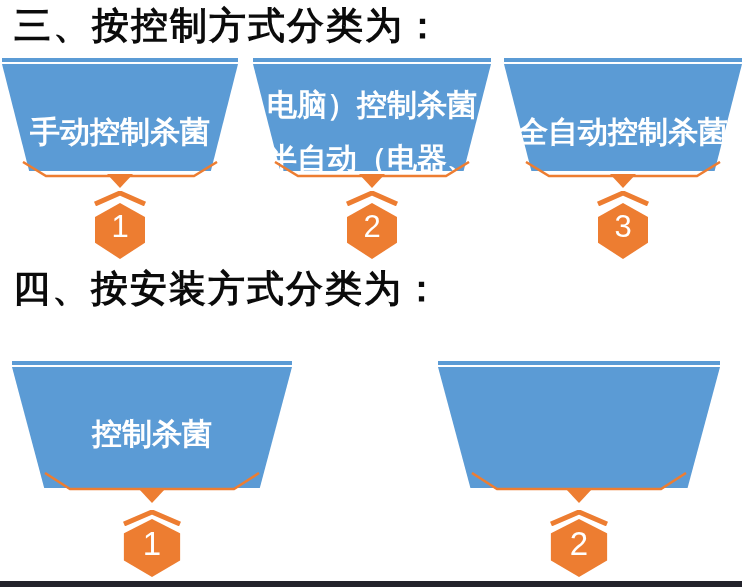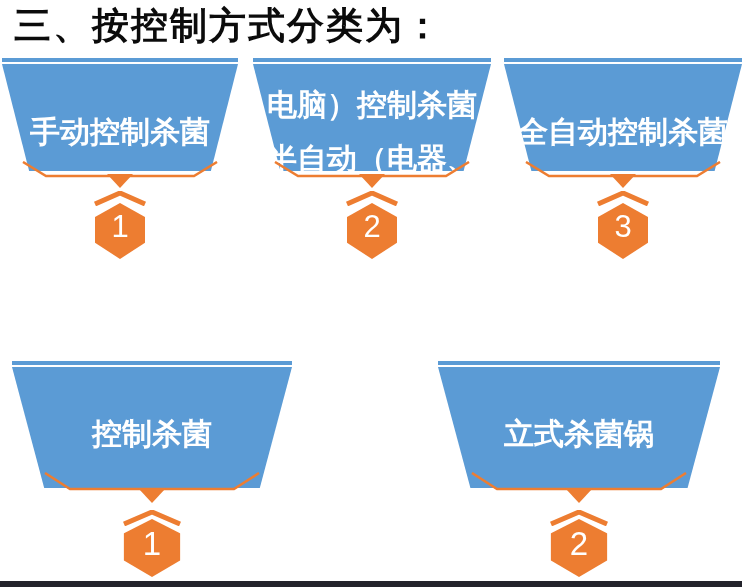--- a/index.html
+++ b/index.html
@@ -108,20 +108,21 @@
       </svg>
     <div class="arrow"></div>
     <svg class="chevron" width="56" height="15" viewBox="0 0 56 15">
         <polyline points="3,13 28,2 53,13"></polyline>
       </svg>
     <div class="hex">
         <span>3</span>
       </div>
   </div>
 
+  <div class="heading" style="left:13px;top:270px;">四、按安装方式分类为：</div>
 
   <div class="funnel r2" style="left:12px;top:361px;width:280px;">
     <div class="topline"></div>
     <div class="trap"></div>
     <div class="label">
       <span>控制杀菌</span>
     </div>
     <svg class="bracket" width="220" height="20" viewBox="0 0 220 20">
         <path d="M3 1 L28 17 H192 L217 1"></path>
       </svg>
@@ -130,23 +131,20 @@
         <polyline points="3,14 31,2 59,14"></polyline>
       </svg>
     <div class="hex">
         <span>1</span>
       </div>
   </div>
 
   <div class="funnel r2" style="left:438px;top:361px;width:282px;">
     <div class="topline"></div>
     <div class="trap"></div>
-    <div class="label">
-      <span>立式杀菌锅</span>
-    </div>
     <svg class="bracket" width="220" height="20" viewBox="0 0 220 20">
         <path d="M3 1 L28 17 H192 L217 1"></path>
       </svg>
     <div class="arrow"></div>
     <svg class="chevron" width="62" height="16" viewBox="0 0 62 16">
         <polyline points="3,14 31,2 59,14"></polyline>
       </svg>
     <div class="hex">
         <span>2</span>
       </div>

